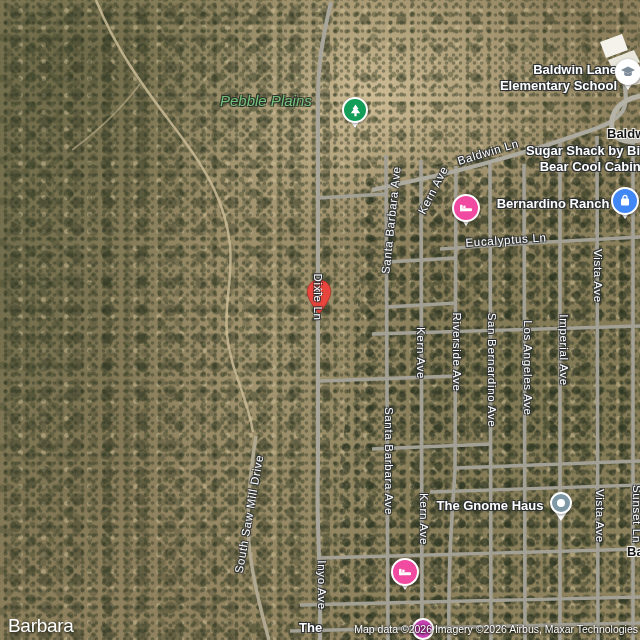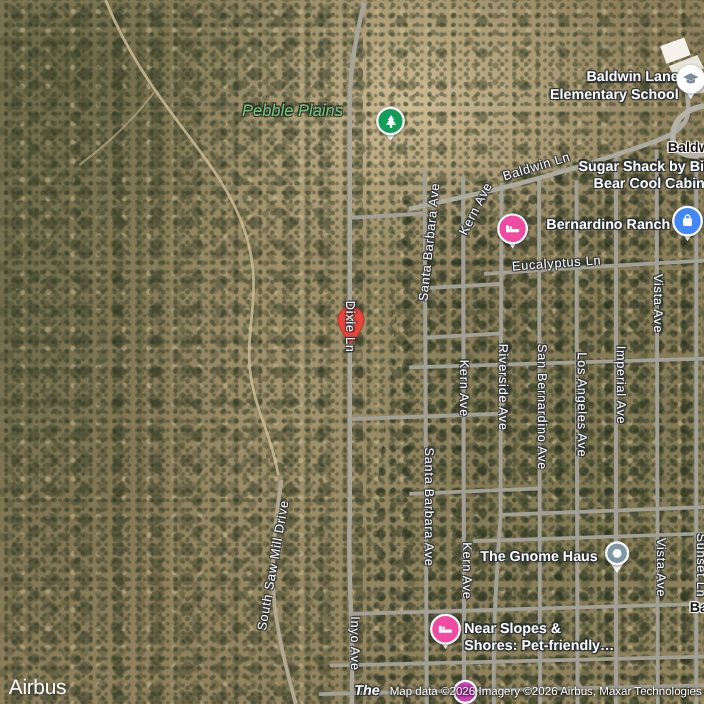--- a/index.html
+++ b/index.html
@@ -181,36 +181,32 @@
   </div>
 
   <div class="poi" style="left:490px;top:498px;transform:translateX(-50%);">The Gnome Haus</div>
   <div class="pin" style="left:561px;top:503px;">
     <span class="tip"></span>
     <span class="circle c22" style="background:#7e98a6;">
         <span class="dotglyph"></span>
       </span>
   </div>
 
-  <div class="poi" style="left:422px;top:563px;">
-    <div>Near Slopes &amp;</div>
-    <div>Shores: Pet-friendly…</div>
-  </div>
   <div class="pin" style="left:405px;top:572px;">
     <span class="tip"></span>
     <span class="circle c28" style="background:#f04ba0;">
       <svg width="16" height="16" viewBox="0 0 16 16" fill="#fff">
           <rect x="2" y="4.8" width="2.6" height="6.4" rx=".8"></rect>
           <rect x="2" y="8.2" width="12" height="3" rx=".9"></rect>
           <circle cx="6.4" cy="6.9" r="1.3"></circle>
         </svg>
     </span>
   </div>
 
-  <div class="poi" style="left:322px;top:620px;font-style:italic;">The</div>
+  <div class="poi" style="left:299px;top:620px;">The</div>
   <div class="pin" style="left:423px;top:629px;">
     <span class="circle c22" style="background:#c943b5;"></span>
   </div>
 
   <div class="street" style="left:488px;top:152px;--r:-17deg;">Baldwin Ln</div>
   <div class="street" style="left:506px;top:240px;--r:-4deg;">Eucalyptus Ln</div>
   <div class="street" style="left:391px;top:220px;--r:-84deg;">Santa Barbara Ave</div>
   <div class="street" style="left:433px;top:190px;--r:-63deg;">Kern Ave</div>
   <div class="street" style="left:318px;top:297px;--r:90deg;">Dixie Ln</div>
   <div class="street" style="left:421px;top:353px;--r:90deg;">Kern Ave</div>
@@ -219,15 +215,15 @@
   <div class="street" style="left:528px;top:368px;--r:90deg;">Los Angeles Ave</div>
   <div class="street" style="left:564px;top:350px;--r:90deg;">Imperial Ave</div>
   <div class="street" style="left:598px;top:276px;--r:90deg;">Vista Ave</div>
   <div class="street" style="left:389px;top:461px;--r:90deg;">Santa Barbara Ave</div>
   <div class="street" style="left:424px;top:519px;--r:90deg;">Kern Ave</div>
   <div class="street" style="left:249px;top:514px;--r:-80deg;">South Saw Mill Drive</div>
   <div class="street" style="left:600px;top:516px;--r:90deg;">Vista Ave</div>
   <div class="street" style="left:637px;top:514px;--r:90deg;">Sunset Ln</div>
   <div class="street" style="left:322px;top:585px;--r:90deg;">Inyo Ave</div>
 
-  <div class="google-logo">Airbus</div>
+  <div class="google-logo">Barbara</div>
   <div class="attribution">Map data ©2026 Imagery ©2026 Airbus, Maxar Technologies</div>
 </div>
 
 </body></html>

